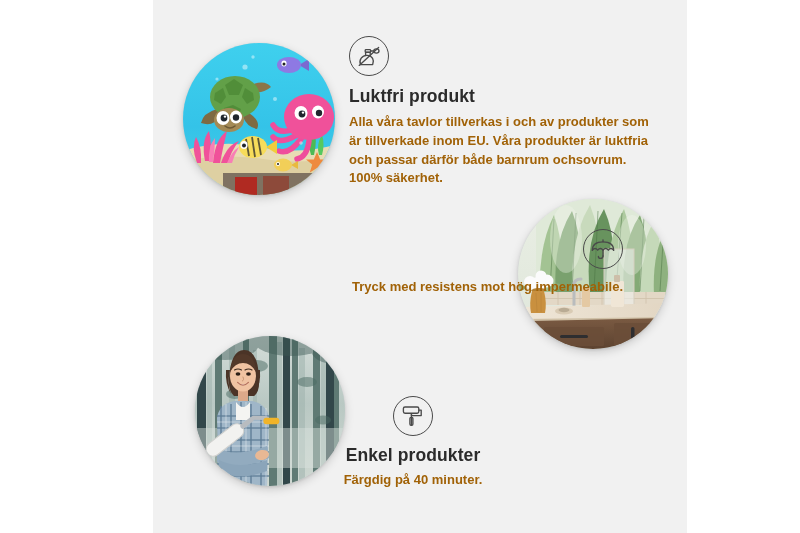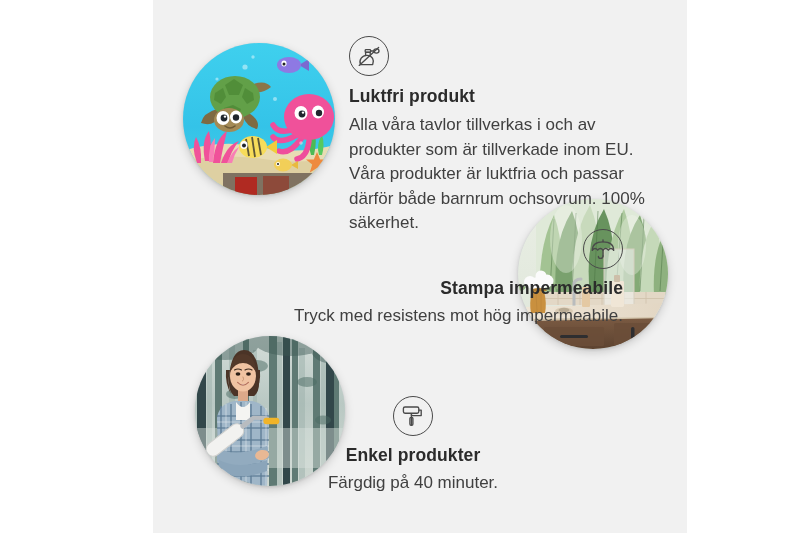--- a/index.html
+++ b/index.html
@@ -61,23 +61,24 @@
   .icon-wrap svg { display: block; }
 
   .f-title {
     font-size: 17.5px;
     font-weight: bold;
     color: #2b2b2b;
     line-height: 1.25;
     letter-spacing: 0.1px;
   }
   .f-body {
-    font-size: 17px;
-    color: #404040;
+    font-size: 13px;
+    color: #a16207;
     line-height: 1.45;
+    font-weight: bold;
   }
 
   
   #feature-odourless { left: 196px; top: 36px; width: 305px; text-align: left; }
   #feature-odourless .icon-wrap { margin-bottom: 10px; }
   #feature-odourless .f-title { margin-bottom: 5px; }
 
   
   #feature-waterproof { left: 60px; top: 229px; width: 410px; text-align: right; }
   #feature-waterproof .icon-row { display: flex; justify-content: flex-end; margin-bottom: 9px; }
@@ -451,21 +452,20 @@
             <path d="M2.4 14.2 q2.6 -3.4 5.3 0 q2.65 -3.4 5.3 0 q2.65 -3.4 5.3 0 q2.65 -3.4 5.3 0"></path>
 
             <path d="M13 14.2 L13 20"></path>
 
             <path d="M13 20 q0 2.4 -2.4 2.4 q-2.2 0 -2.2 -1.9"></path>
 
             <path d="M13 5.8 L13 3.8"></path>
           </svg>
         </div>
       </div>
-      <div class="f-title">Stampa impermeabile</div>
       <div class="f-body">Tryck med resistens mot hög impermeabile.</div>
     </div>
 
     <div class="feature" id="feature-easy">
       <div class="icon-row">
         <div class="icon-wrap">
           <svg width="26" height="26" viewBox="0 0 26 26" fill="none" stroke="#4a4a4a" stroke-width="1.35" stroke-linecap="round" stroke-linejoin="round" aria-hidden="true">
 
             <rect x="3.4" y="4" width="15.4" height="6.2" rx="1.6"></rect>
 

